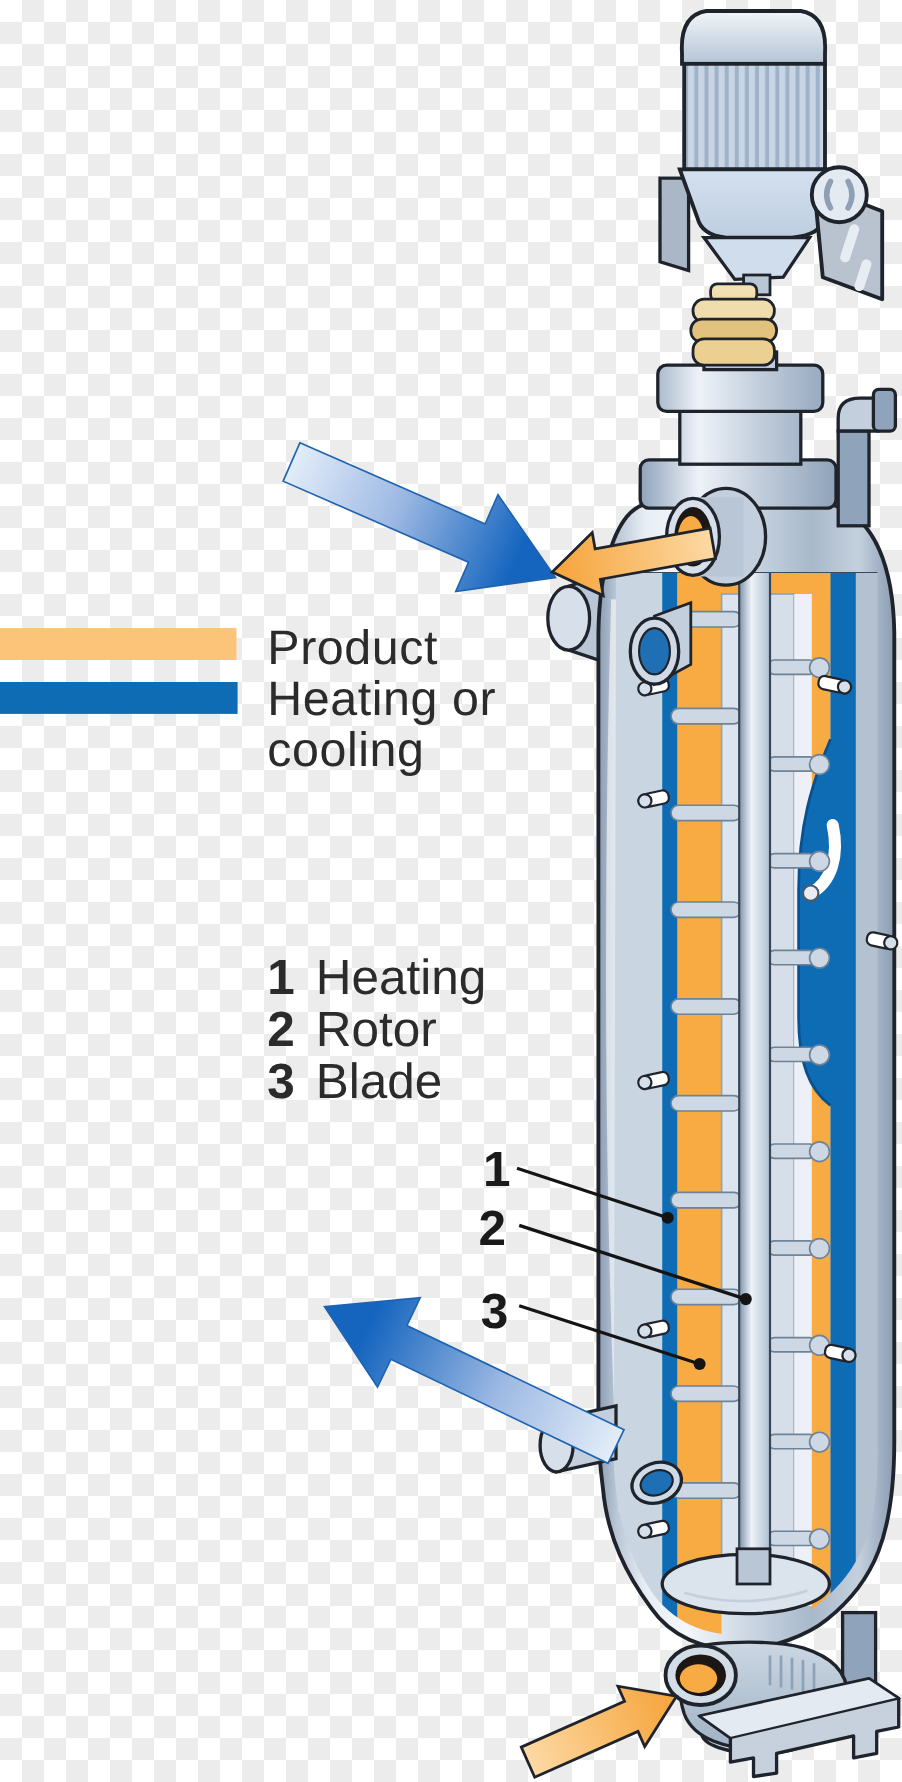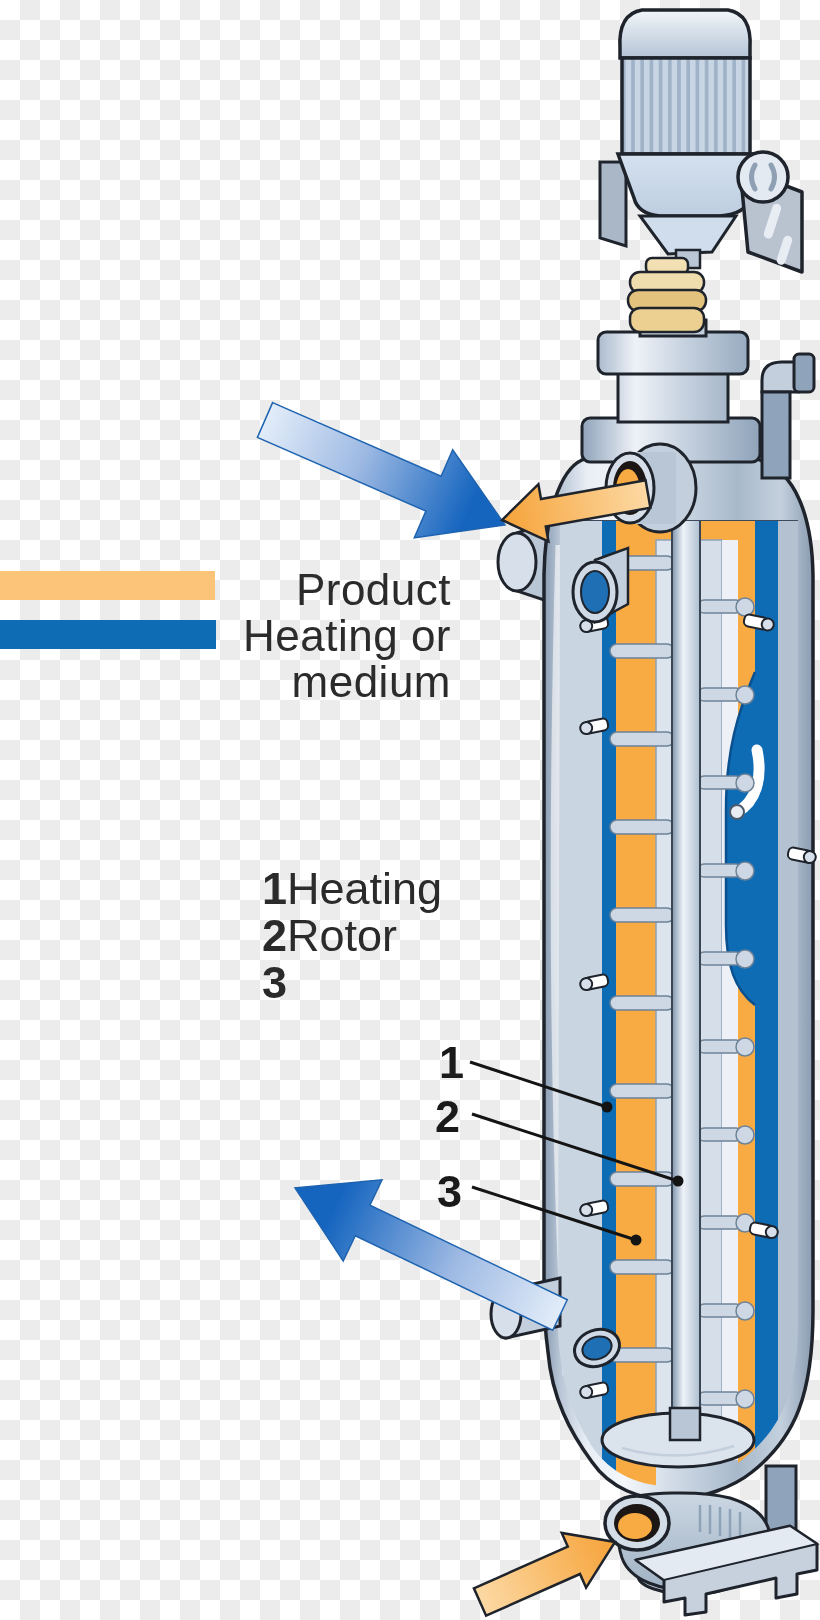--- a/index.html
+++ b/index.html
@@ -1,20 +1,19 @@
 <!DOCTYPE html>
 <html><head>
 <meta charset="utf-8">
 <style>
   html,body{margin:0;padding:0;}
   .stage{
     position:relative; width:820px; height:1620px; overflow:hidden;
     background: repeating-conic-gradient(#ececec 0% 25%, #ffffff 0% 50%) 0 0 / 40px 40px;
     font-family:"Liberation Sans", sans-serif;
-    text-align:right;
   }
   svg.art{position:absolute; left:0; top:0;}
   .txt{position:absolute; color:#2b2b2b;}
   .legend-text{left:243px; top:567px; font-size:44px; line-height:46px; letter-spacing:0.5px;}
   .parts{left:243px; top:865px; font-size:45px; line-height:47px;}
   .parts .row{display:flex;}
   .parts .num{font-weight:bold; width:44px;}
   .callout{position:absolute; font-size:45px; font-weight:bold; color:#1a1a1a; line-height:45px;}
   .c1{left:439px; top:1040px;}
   .c2{left:435px; top:1094px;}
@@ -288,34 +287,35 @@
     <line x1="472" y1="1114" x2="678" y2="1181"></line>
     <circle cx="678" cy="1181" r="5.5" stroke="none"></circle>
     <line x1="472" y1="1187" x2="636" y2="1240"></line>
     <circle cx="636" cy="1240" r="5.5" stroke="none"></circle>
   </g>
 </svg>
 
 <div class="txt legend-text">
   <div>Product</div>
   <div>Heating or</div>
-  <div>medium</div>
+  <div>cooling</div>
 </div>
 
 <div class="txt parts">
   <div class="row">
     <span class="num">1</span>
     <span>Heating</span>
   </div>
   <div class="row">
     <span class="num">2</span>
     <span>Rotor</span>
   </div>
   <div class="row">
     <span class="num">3</span>
+    <span>Blade</span>
   </div>
 </div>
 
 <div class="txt callout c1">1</div>
 <div class="txt callout c2">2</div>
 <div class="txt callout c3">3</div>
 
 </div>
 
 </body></html>

